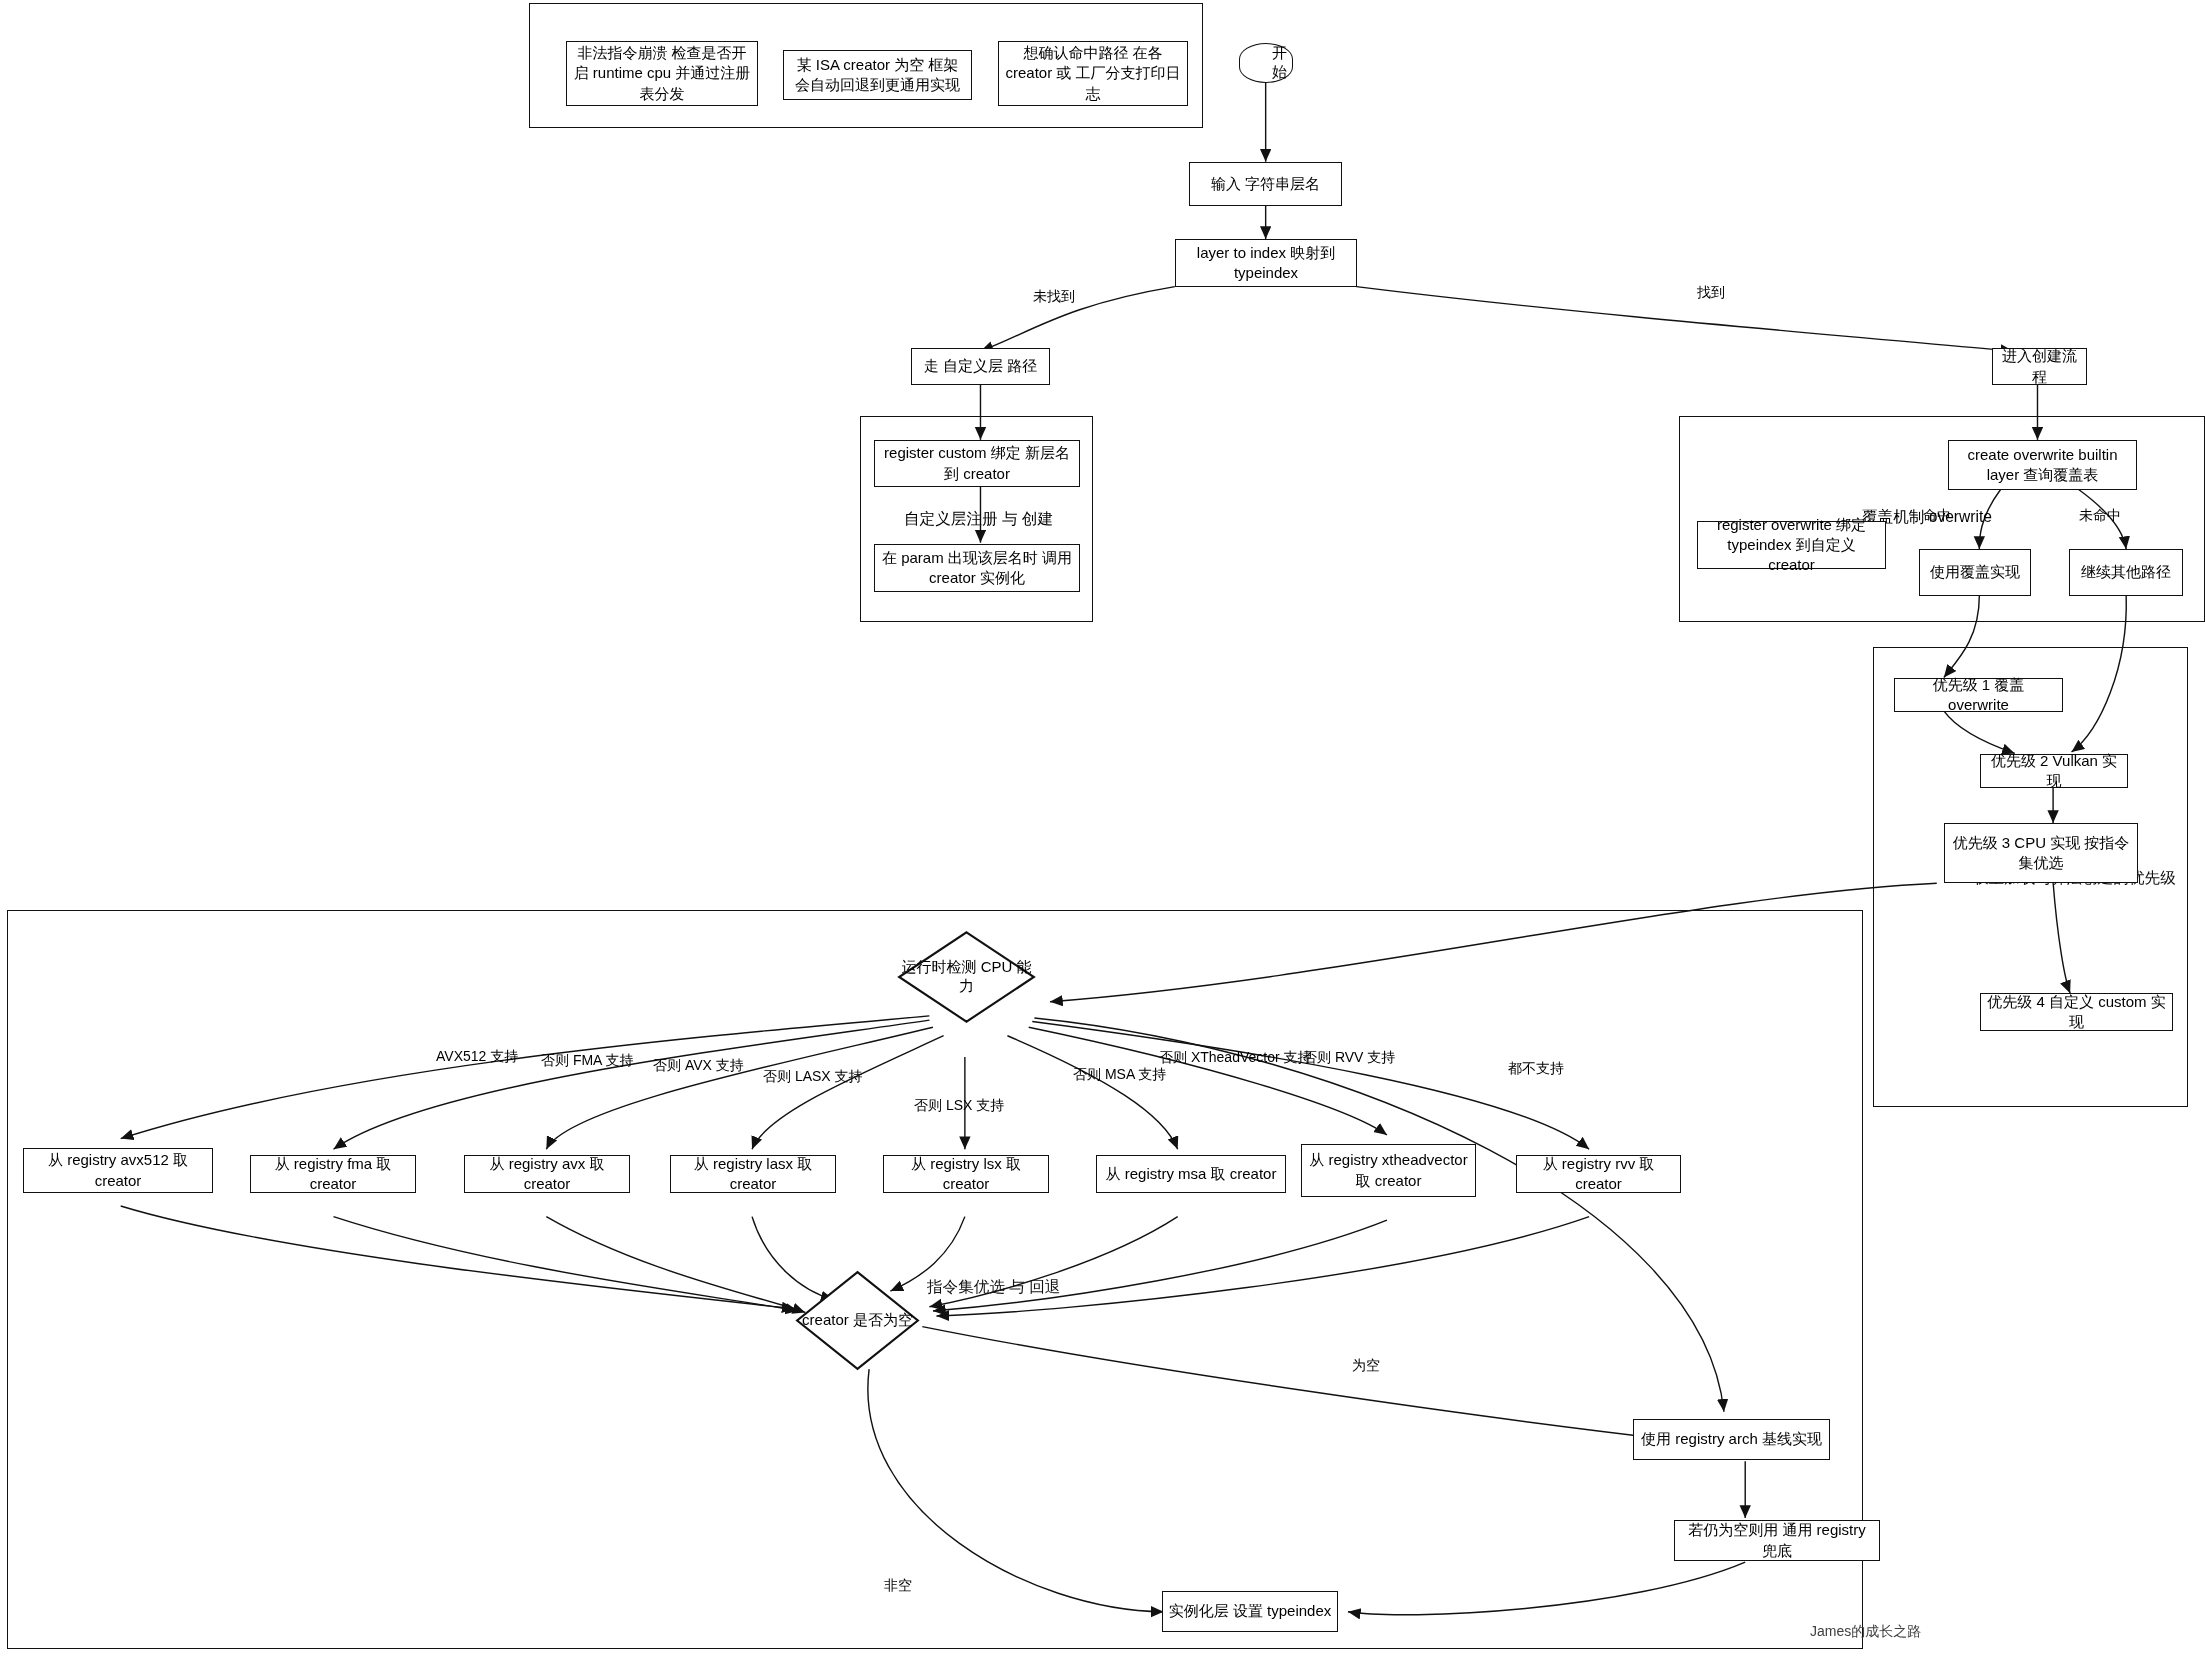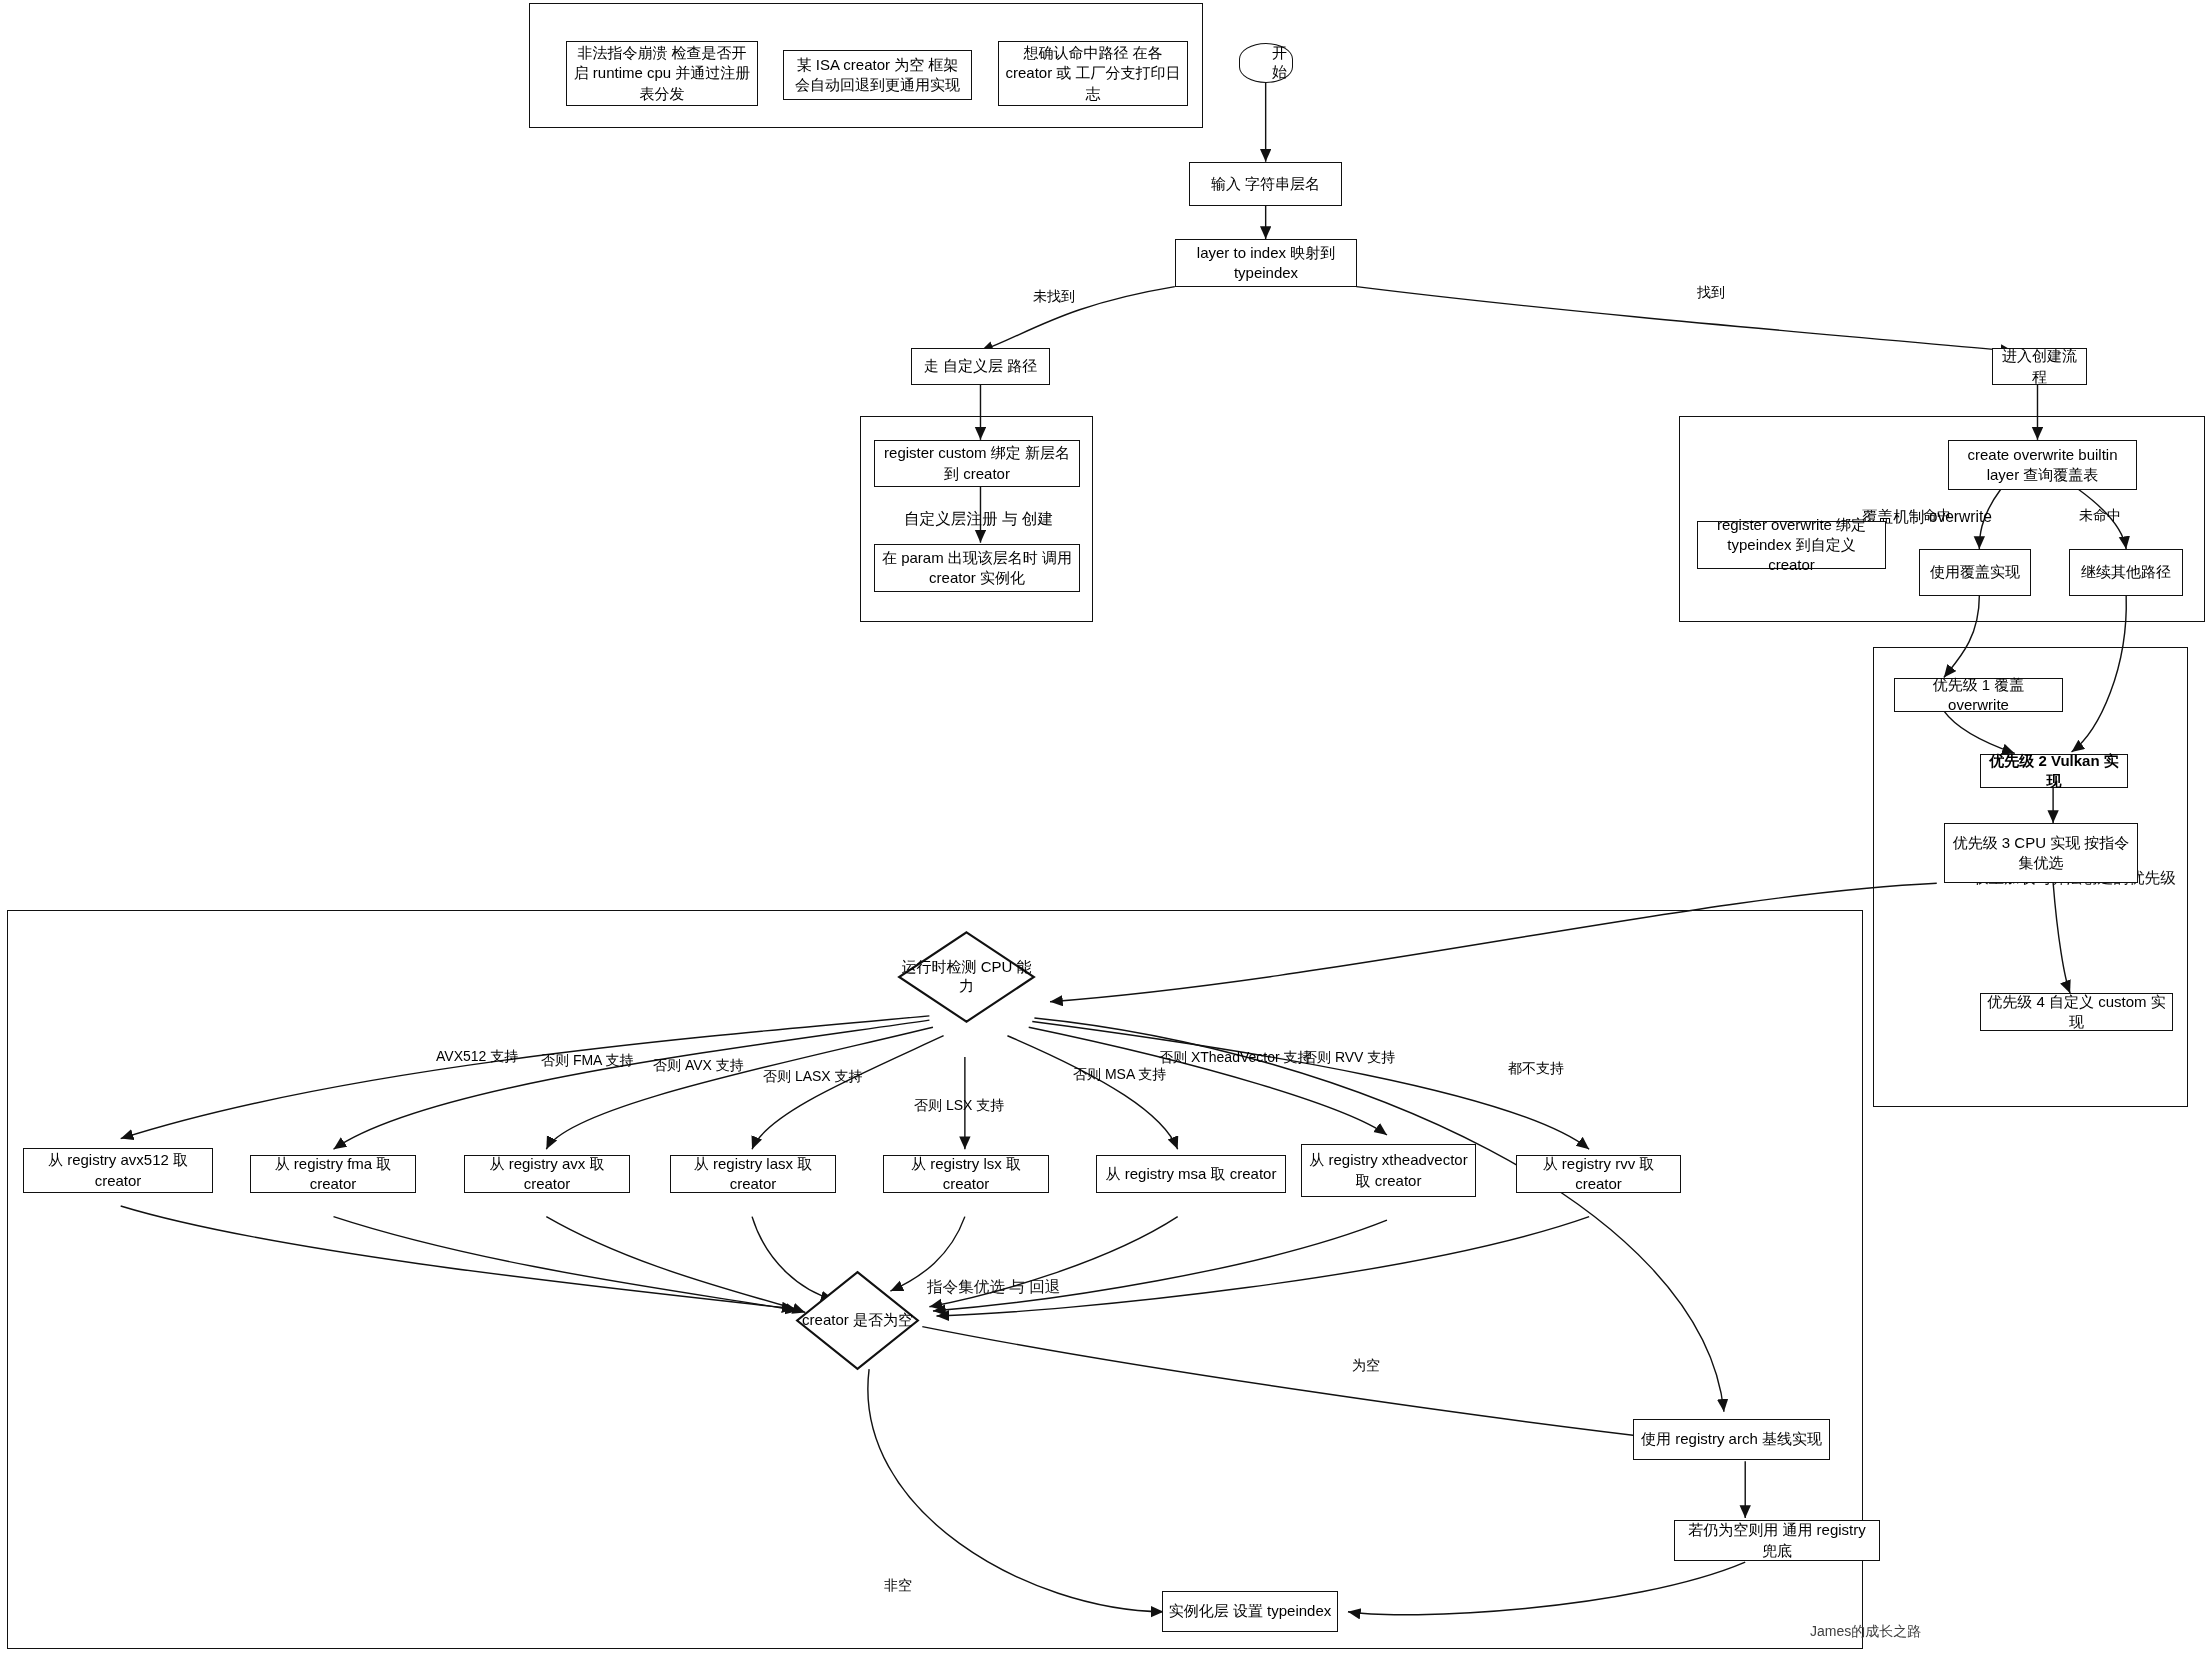--- a/index.html
+++ b/index.html
@@ -132,21 +132,21 @@
   <div class="node" style="left:1948px;top:440px;width:189px;height:50px;">create overwrite builtin layer 查询覆盖表</div>
   <div class="cluster-label" style="left:1818px;top:507px;">覆盖机制 overwrite</div>
   <div class="edge-label" style="left:1923px;top:507px;">命中</div>
   <div class="edge-label" style="left:2079px;top:507px;">未命中</div>
   <div class="node" style="left:1697px;top:521px;width:189px;height:48px;">register overwrite 绑定 typeindex 到自定义 creator</div>
   <div class="node" style="left:1919px;top:549px;width:112px;height:47px;">使用覆盖实现</div>
   <div class="node" style="left:2069px;top:549px;width:114px;height:47px;">继续其他路径</div>
 
   <div class="cluster" style="left:1873px;top:647px;width:315px;height:460px;"></div>
   <div class="node" style="left:1894px;top:678px;width:169px;height:34px;">优先级 1 覆盖 overwrite</div>
-  <div class="node" style="left:1980px;top:754px;width:148px;height:34px;font-weight:bold;">优先级 2 Vulkan 实现</div>
+  <div class="node" style="left:1980px;top:754px;width:148px;height:34px;">优先级 2 Vulkan 实现</div>
   <div class="node" style="left:1944px;top:823px;width:194px;height:60px;">优先级 3 CPU 实现 按指令集优选</div>
   <div class="cluster-label" style="left:1929px;top:868px;color:#111;">权重加载与算法创建的优先级</div>
   <div class="node" style="left:1980px;top:993px;width:193px;height:38px;">优先级 4 自定义 custom 实现</div>
 
   <div class="cluster" style="left:7px;top:910px;width:1856px;height:739px;"></div>
 
   <div class="diamond" style="left:897px;top:930px;width:139px;height:94px;">
     <svg class="dshape" viewBox="0 0 196 132">
       <polygon points="98,3 193,66 98,129 3,66" fill="#fff" stroke="#111" stroke-width="3"></polygon>
     </svg>

